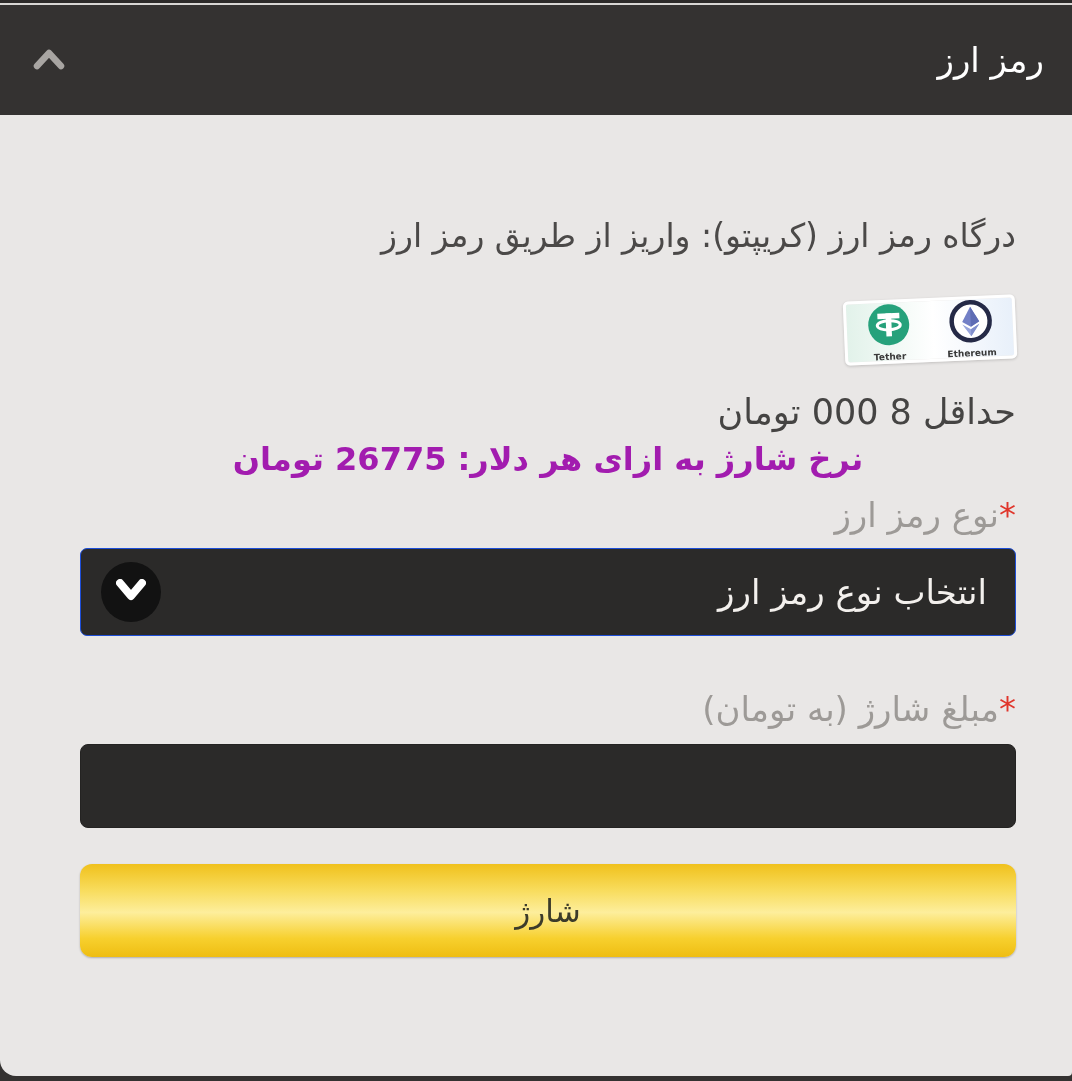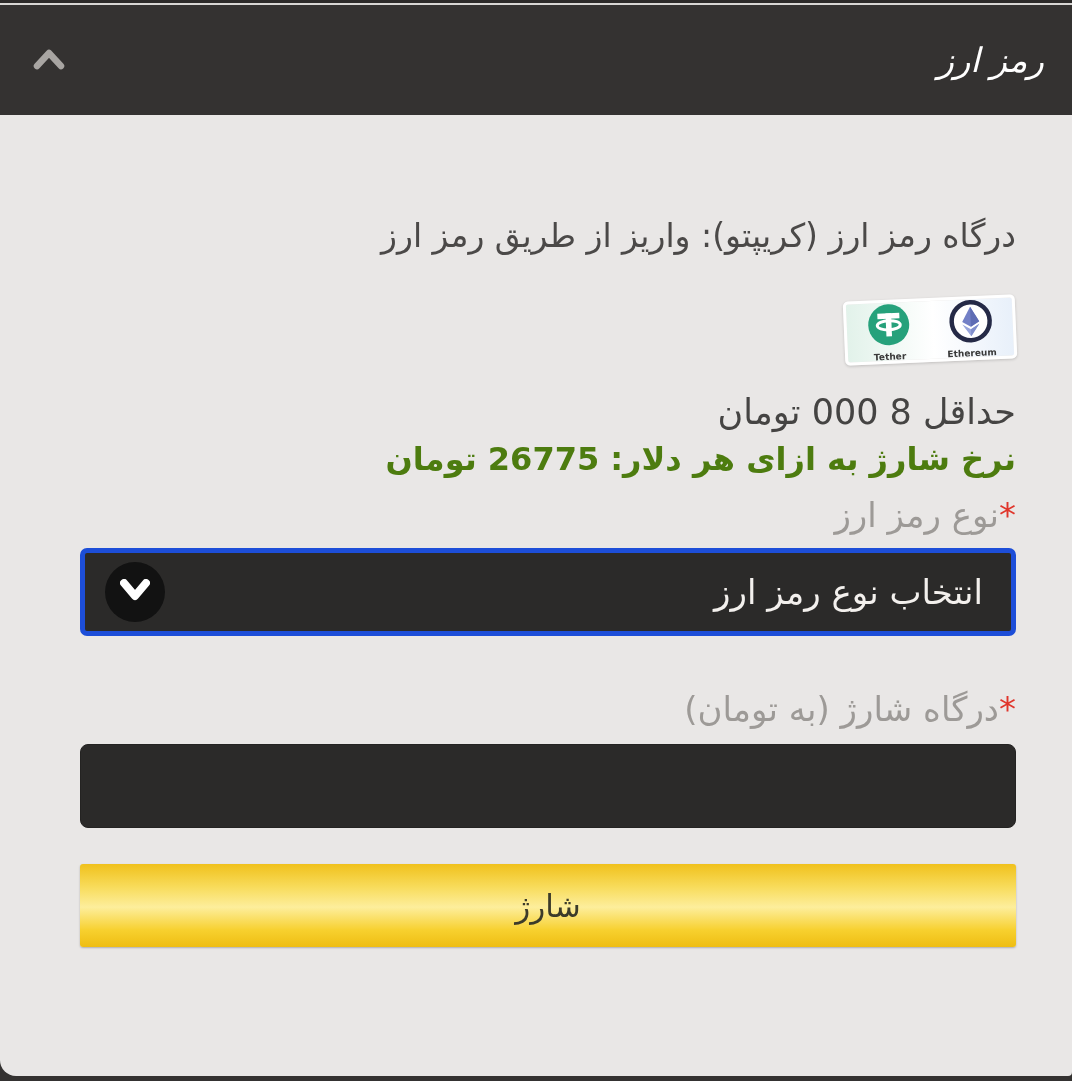--- a/index.html
+++ b/index.html
@@ -10,21 +10,20 @@
     position:relative;
   }
   .top-strip   { height:3px; background:#2c2a29; }
   .top-line    { height:2px; background:#d8d6d4; }
 
   .accordion-header {
     height:110px; background:#343231;
     display:flex; flex-direction:row-reverse;
     align-items:center; justify-content:space-between;
     padding:0 28px 0 32px;
-    font-style:italic;
   }
   .accordion-title { color:#ffffff; font-size:34px; direction:rtl; }
   .collapse-btn { background:none; border:none; cursor:pointer; display:flex; align-items:center; }
 
   .panel {
     background:#e9e7e6;
     height:961px;
     border-bottom-left-radius:16px;
     border-bottom-right-radius:4px;
     padding:95px 56px 0 80px;
@@ -42,30 +41,30 @@
     box-shadow:0 1px 3px rgba(0,0,0,0.18);
     transform:rotate(-2.5deg);
     display:flex; flex-direction:row-reverse;
     align-items:center; justify-content:center; gap:10px;
   }
   .coin { display:flex; flex-direction:column; align-items:center; width:72px; }
   .coin-label { font-size:9px; color:#3a3a3a; direction:ltr; margin-top:1px; font-weight:bold; }
 
   .limit-line { font-size:35px; color:#454443; line-height:48px; text-align:right; }
   .limit-min  { margin-top:26px; }
-  .rate-line  { font-size:32px; color:#4d7c0f; font-weight:bold; line-height:46px; text-align:right; }
+  .rate-line  { font-size:32px; color:#a21caf; font-weight:bold; line-height:46px; text-align:center; }
 
   .field-label { margin-top:10px; font-size:34px; color:#9d9a97; line-height:46px; }
   .required-mark { color:#e0352b; }
 
   .select-box {
     margin-top:10px;
     width:100%; height:88px;
     background:#2b2a29;
-    border:5px solid #1d4ed8;
+    border:1px solid #1d4ed8;
     border-radius:7px;
     display:flex; align-items:center; justify-content:space-between;
     padding:0 28px 0 20px;
     cursor:pointer;
   }
   .select-value { color:#f3f0ed; font-size:34px; }
   .select-circle {
     width:60px; height:60px; border-radius:50%;
     background:#121212;
     display:flex; align-items:center; justify-content:center;
@@ -80,22 +79,22 @@
     border:1px solid #242322;
     border-radius:8px;
     color:#eeeceb; font-size:32px;
     padding:0 26px;
     direction:rtl;
     outline:none;
   }
 
   .submit-btn {
     margin-top:36px;
-    width:100%; height:83px;
-    border:none; border-radius:3px;
+    width:100%; height:93px;
+    border:none; border-radius:12px;
     background:linear-gradient(180deg,#f0c11c 0%,#f8dc5c 28%,#fdee9c 52%,#f7d02e 80%,#eebd12 100%);
     box-shadow:0 1px 2px rgba(0,0,0,0.25);
     font-size:31px; color:#3c3b2a;
     font-family:"DejaVu Sans", sans-serif;
     cursor:pointer;
     display:flex; align-items:center; justify-content:center;
   }
 </style>
 </head>
 <body>
@@ -153,19 +152,19 @@
     <span class="select-value">انتخاب نوع رمز ارز</span>
     <span class="select-circle">
       <span>
         <svg width="30" height="22" viewBox="0 0 30 22">
           <path d="M4 4 L15 17 L26 4" fill="none" stroke="#ffffff" stroke-width="8" stroke-linecap="round" stroke-linejoin="round"></path>
         </svg>
       </span>
     </span>
   </div>
 
-  <div class="field-label amount-label"><span class="required-mark">*</span><span>درگاه شارژ (به تومان)</span></div>
+  <div class="field-label amount-label"><span class="required-mark">*</span><span>مبلغ شارژ (به تومان)</span></div>
 
   <input class="amount-input" type="text" value="" aria-label="مبلغ شارژ (به تومان)" style="">
 
   <button class="submit-btn">شارژ</button>
 
 </div>
 
 </body></html>

